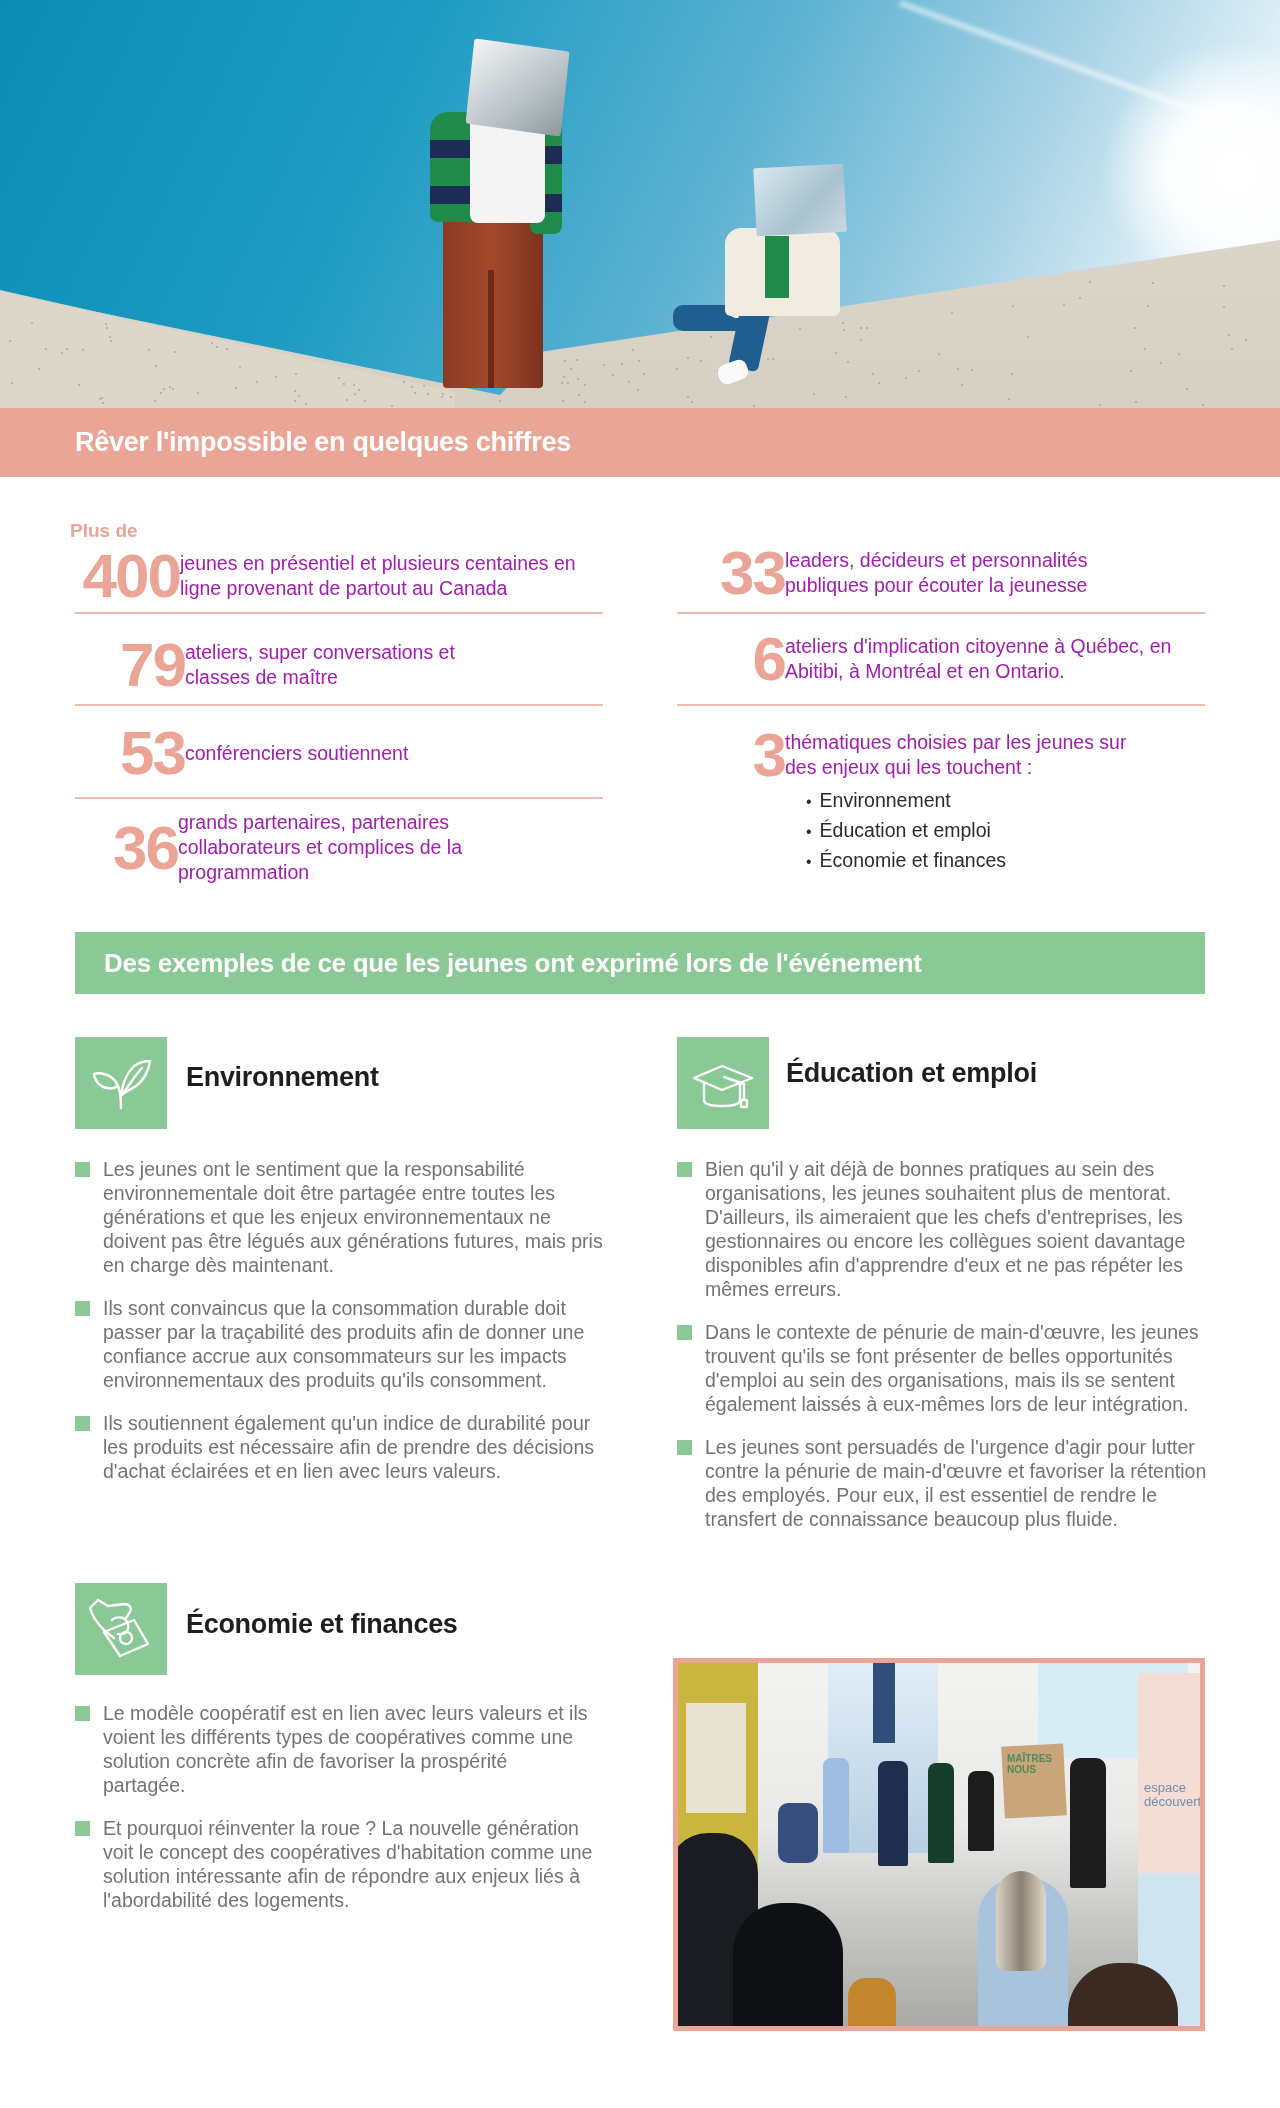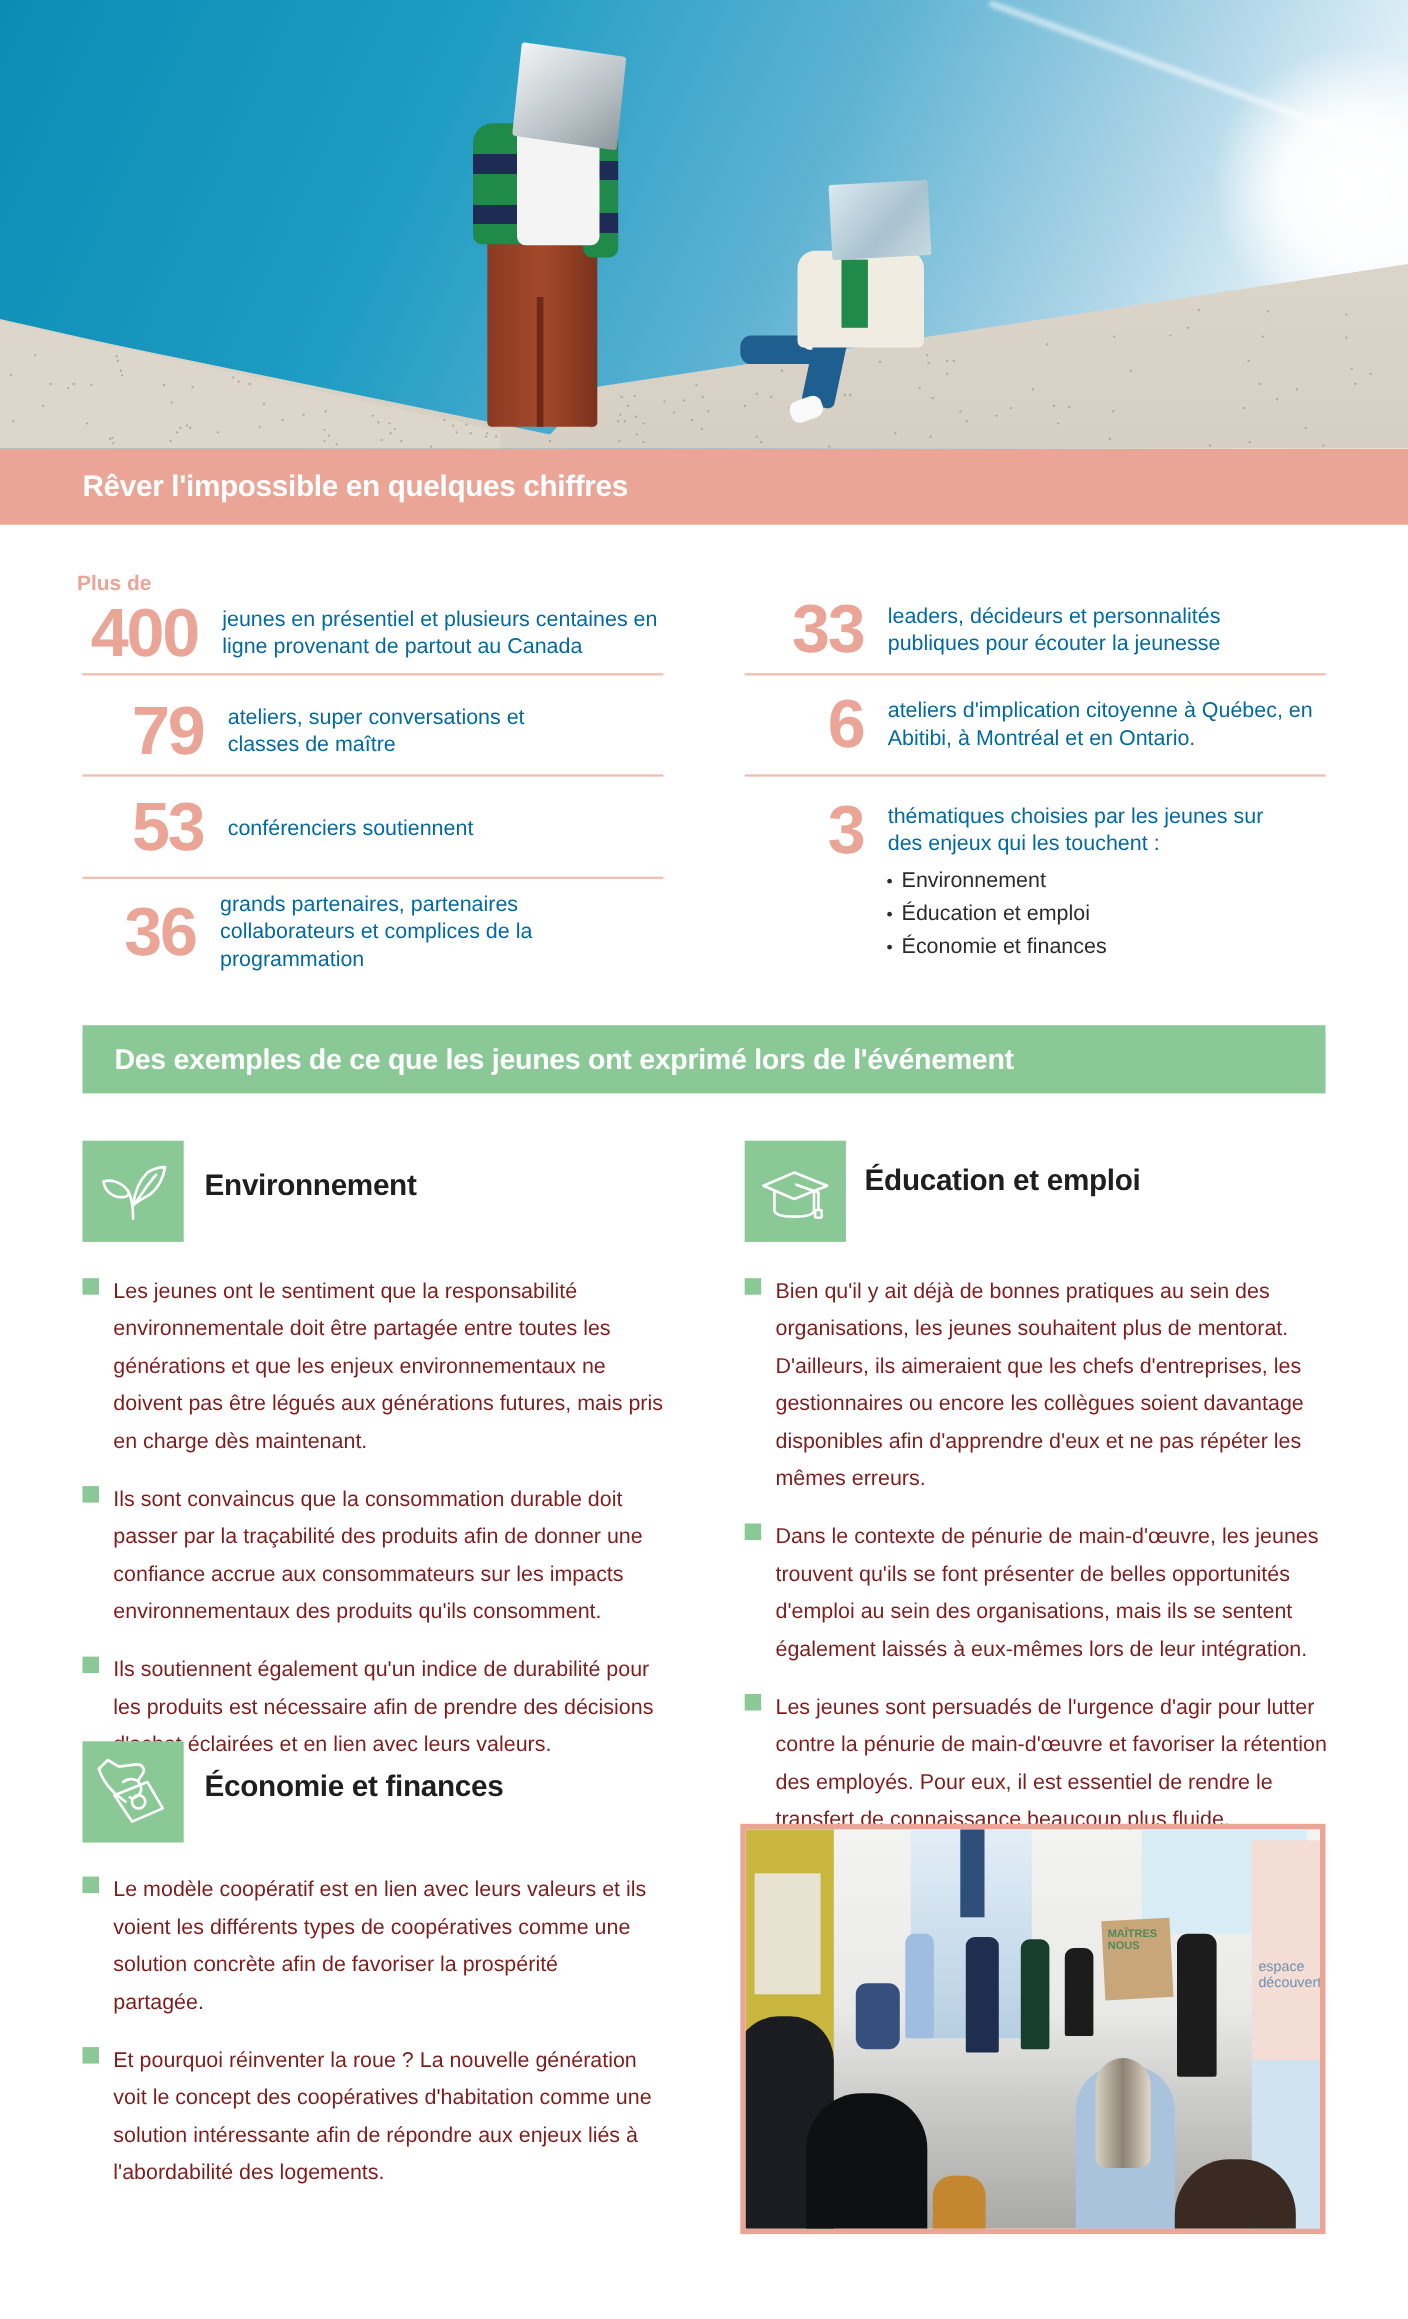--- a/index.html
+++ b/index.html
@@ -50,36 +50,36 @@
   .logo .w1 { position: absolute; left: 10px; top: 0px; font-weight: 700; font-size: 35px; letter-spacing: -1px; line-height: 40px; }
   .logo .w2 { position: absolute; left: 66px; top: 36px; font-weight: 700; font-size: 36px; letter-spacing: -1px; line-height: 42px; }
 
   
   .band-pink { position: absolute; left: 0; top: 408px; width: 1280px; height: 69px; background: #eaa596; }
   .band-pink .t { position: absolute; left: 75px; top: 19px; color: #fff; font-weight: 700; font-size: 27px; letter-spacing: -0.3px; }
 
   
   .stat { position: absolute; display: flex; align-items: center; }
   .stat .num { color: #eaa596; font-weight: 700; font-size: 62px; line-height: 1; text-align: right; width: 110px; letter-spacing: -2px; }
-  .stat .txt { margin-left: 22px; font-size: 19.5px; line-height: 25px; color: #0369a1; }
+  .stat .txt { font-size: 19.5px; line-height: 25px; color: #a21caf; }
   .stat .pre { position: absolute; left: 0; top: -25px; color: #eaa596; font-weight: 700; font-size: 19px; }
   .divider { position: absolute; height: 2px; background: #efbcaf; }
   .themes { position: absolute; left: 806px; top: 786px; font-size: 19.5px; line-height: 29px; color: #2b2b2b; list-style: none; }
   .themes li::before { content: "•"; margin-right: 8px; font-size: 16px; }
 
   
   .band-green { position: absolute; left: 75px; top: 932px; width: 1130px; height: 62px; background: #8ac896; }
   .band-green .t { position: absolute; left: 29px; top: 16px; color: #fff; font-weight: 700; font-size: 26px; letter-spacing: -0.3px; }
 
   
   .ic-box { position: absolute; width: 92px; height: 92px; background: #8ac896; }
   .ic-box svg { position: absolute; left: 11px; top: 11px; width: 70px; height: 70px; }
   .sec-title { position: absolute; font-weight: 700; font-size: 27px; color: #1e1e1e; letter-spacing: -0.3px; }
   .bullets { position: absolute; list-style: none; }
-  .bullets li { position: relative; padding-left: 28px; font-size: 19.5px; line-height: 34px; color: #7f1d1d; margin-bottom: 19px; }
+  .bullets li { position: relative; padding-left: 28px; font-size: 19.5px; line-height: 24px; color: #737373; margin-bottom: 19px; }
   .bullets li .sq { position: absolute; left: 0; top: 5px; width: 15px; height: 15px; background: #8ac896; }
 
   
   .photo { position: absolute; left: 673px; top: 1658px; width: 532px; height: 373px; border: 5px solid #eaa596; overflow: hidden;
     background: linear-gradient(180deg, #f3f3f1 0%, #e9eae7 45%, #c9cac8 70%, #a9aaa8 100%); }
   .photo .p { position: absolute; }
 </style>
 </head>
 <body>
 

